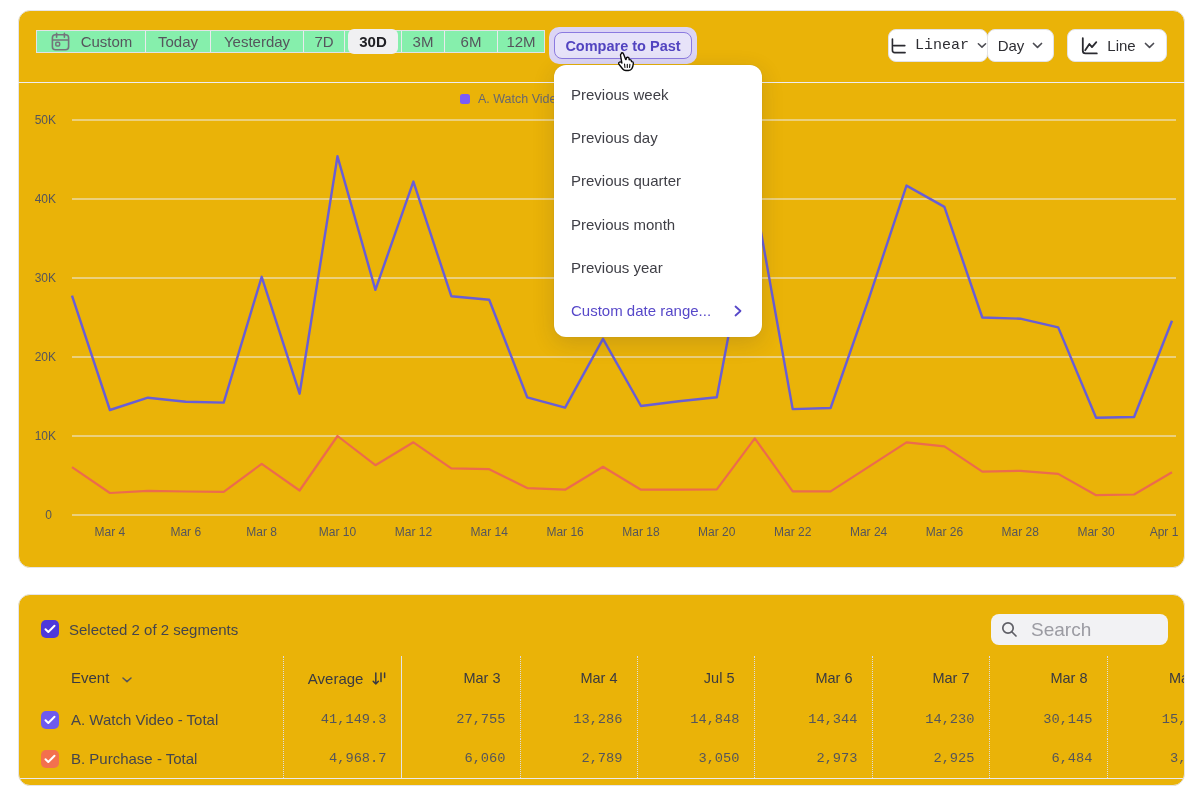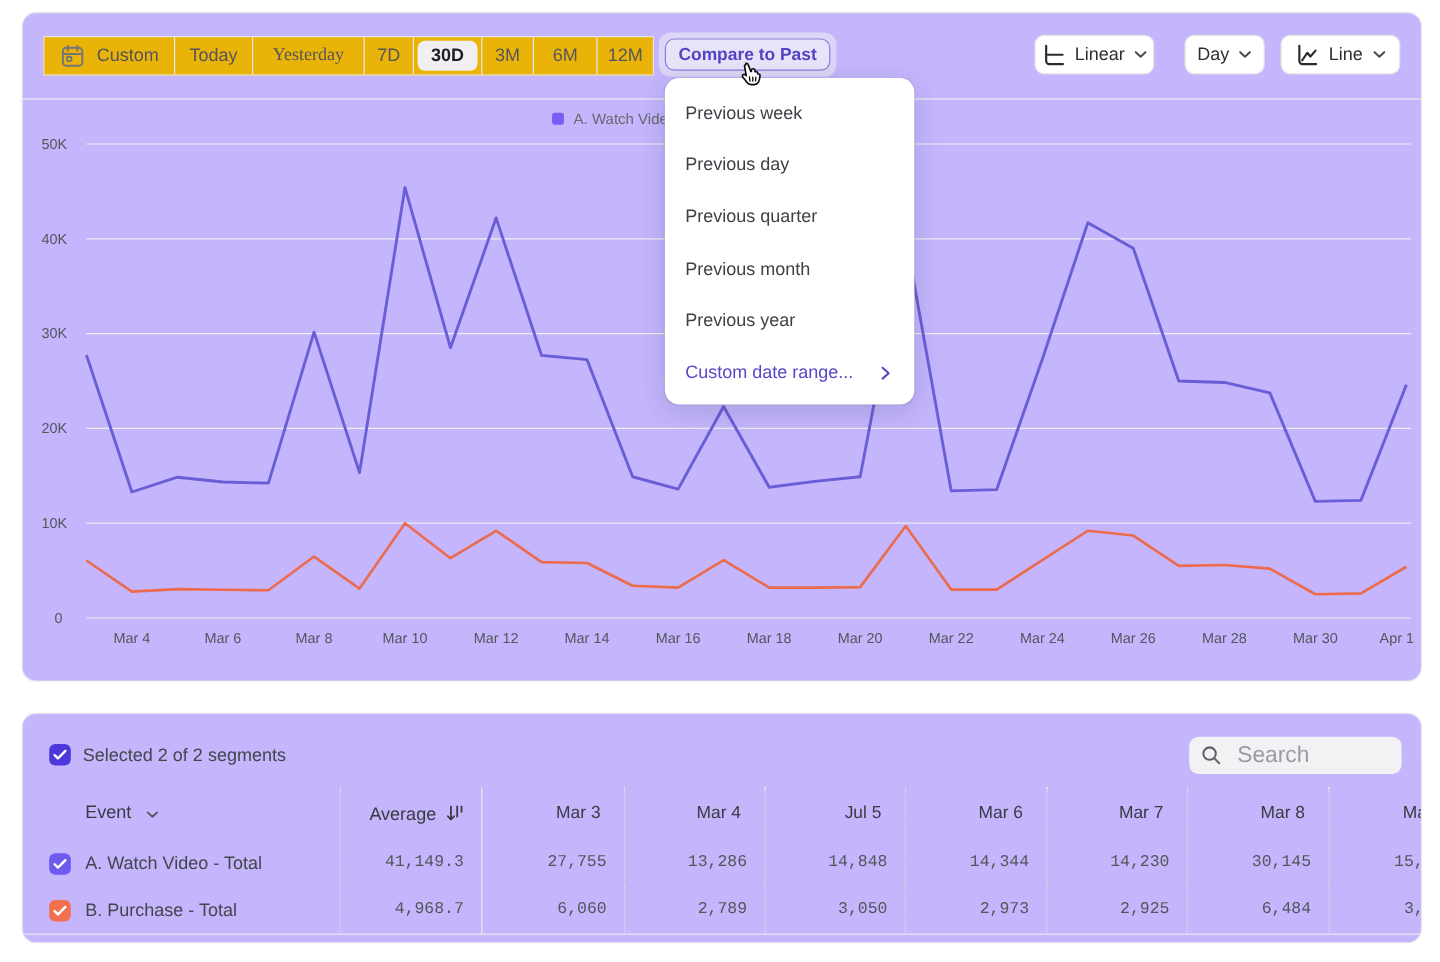--- a/index.html
+++ b/index.html
@@ -1,22 +1,22 @@
 <!DOCTYPE html>
 <html><head>
 <meta charset="utf-8">
 <style>
 *{margin:0;padding:0;box-sizing:border-box;}
 html,body{width:1200px;height:802px;background:#fff;font-family:"Liberation Sans",sans-serif;overflow:hidden;position:relative;}
-.card{position:absolute;background:#c4b5fd;border:1px solid #e5e5e9;border-radius:12px;}
+.card{position:absolute;background:#eab308;border:1px solid #e5e5e9;border-radius:12px;}
 #card1{left:18px;top:10px;width:1167px;height:558px;}
 #card2{left:18px;top:594px;width:1167px;height:192px;overflow:hidden;}
 .divider{position:absolute;left:18px;top:82px;width:1167px;height:1px;background:#eeeef1;}
 
-#seg{position:absolute;left:36px;top:30px;height:33px;display:flex;border:1px solid #e3e3e7;border-radius:0;background:#eab308;align-items:stretch;}
+#seg{position:absolute;left:36px;top:30px;height:23px;display:flex;border:1px solid #e3e3e7;border-radius:0;background:#86efac;align-items:stretch;}
 #seg .it{display:flex;align-items:center;justify-content:center;font-size:15px;color:#55555c;border-right:1px solid #eaeaee;position:relative;}
 #seg .it:last-child{border-right:none;}
 #seg .sel{padding:0;}
 #seg .selin{background:#f0f0f2;border-radius:6px;margin:3px;width:51px;height:25px;display:flex;align-items:center;justify-content:center;font-weight:bold;color:#202025;}
 
 #cmphalo{position:absolute;left:549px;top:27px;width:148px;height:37px;background:#dcd5f5;border-radius:10px;}
 #cmp{position:absolute;left:554px;top:32px;width:138px;height:27px;background:#e7e3f9;border:1.4px solid #8b7ae0;border-radius:8px;display:flex;align-items:center;justify-content:center;font-size:14.5px;font-weight:bold;color:#5244c0;}
 
 .rbtn{position:absolute;top:29px;height:33px;background:#fff;border:1px solid #e2e2e6;border-radius:8px;display:flex;align-items:center;justify-content:center;gap:8px;font-size:15px;color:#2e2e33;font-weight:500;}
 
@@ -57,34 +57,34 @@
 <div id="seg">
  <div class="it" style="width:109px;">
   <svg width="21" height="21" viewBox="0 0 21 21" fill="none" stroke="#74747b" stroke-width="1.6" style="margin-right:10px;">
    <rect x="2.4" y="3.8" width="16.2" height="15" rx="3"></rect>
    <path d="M2.6 9h15.8" stroke-width="1.5"></path>
    <path d="M6.6 2.2v4M14.4 2.2v4" stroke-linecap="round"></path>
    <rect x="5.8" y="11.3" width="3.8" height="3.6" rx="1" stroke-width="1.5"></rect>
   </svg>
   Custom</div>
  <div class="it" style="width:65px;">Today</div>
- <div class="it" style="width:93px;font-family:Liberation Serif, serif;">Yesterday</div>
+ <div class="it" style="width:93px;">Yesterday</div>
  <div class="it" style="width:41px;">7D</div>
  <div class="it sel" style="width:57px;">
       <div class="selin">30D</div>
     </div>
  <div class="it" style="width:43px;">3M</div>
  <div class="it" style="width:53px;">6M</div>
  <div class="it" style="width:46px;">12M</div>
 </div>
 
 <div id="cmphalo"></div>
 <div id="cmp">Compare to Past</div>
 
-<div class="rbtn" style="left:862px;width:100px;">
+<div class="rbtn" style="left:888px;width:100px;font-family:Liberation Mono, monospace;">
  <svg width="20" height="20" viewBox="0 0 20 20" fill="none" stroke="#2a2a30" stroke-width="1.8" stroke-linecap="round">
   <path d="M3.8 2.2v12.6a2.6 2.6 0 0 0 2.6 2.6h11.4"></path>
       <path d="M5.2 9.6h12.3"></path>
  </svg>
  <span>Linear</span>
  <svg width="11" height="7" viewBox="0 0 11 7" fill="none" stroke="#4c4c53" stroke-width="1.7" stroke-linecap="round" stroke-linejoin="round">
       <path d="M1.5 1.5L5.5 5.3L9.5 1.5"></path>
     </svg>
 </div>
 <div class="rbtn" style="left:987px;width:67px;">

